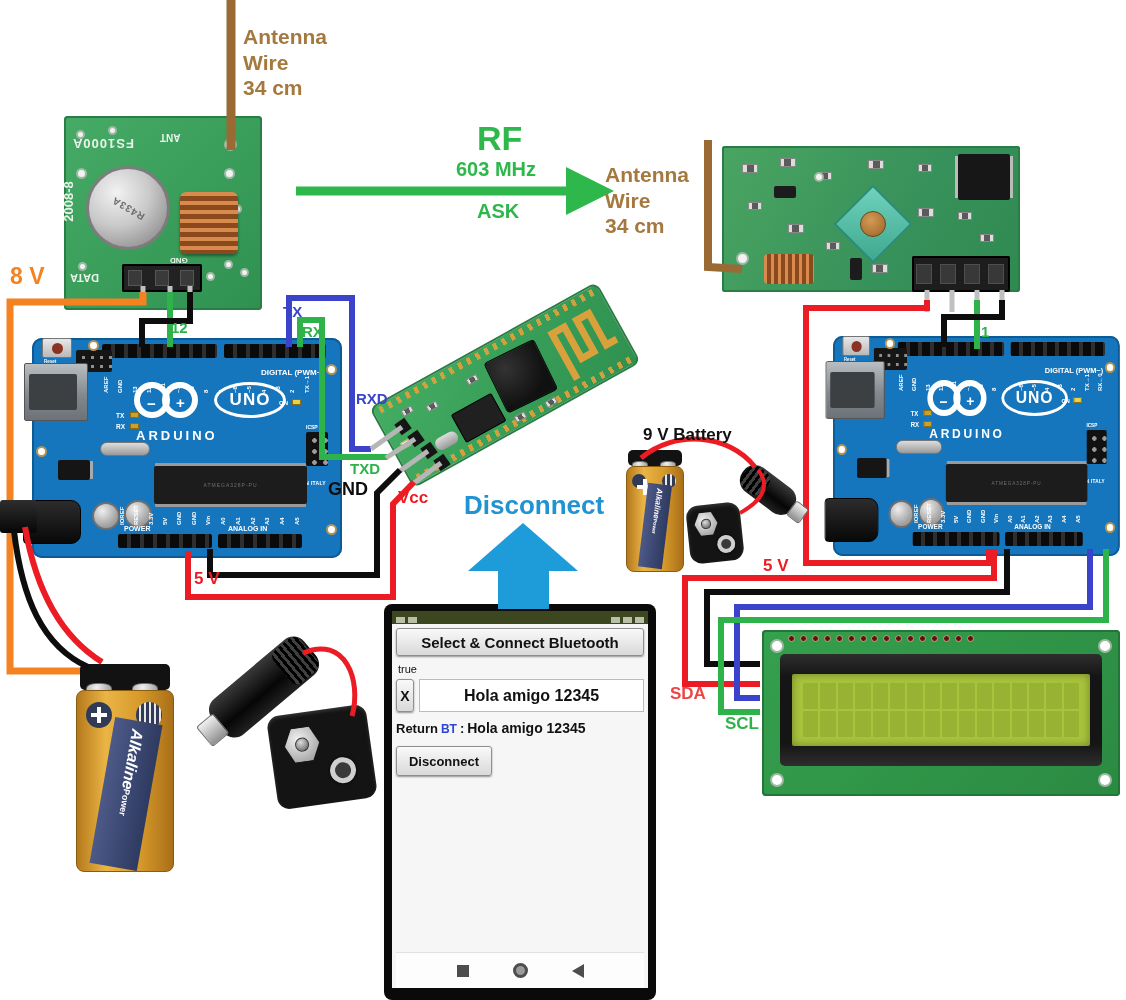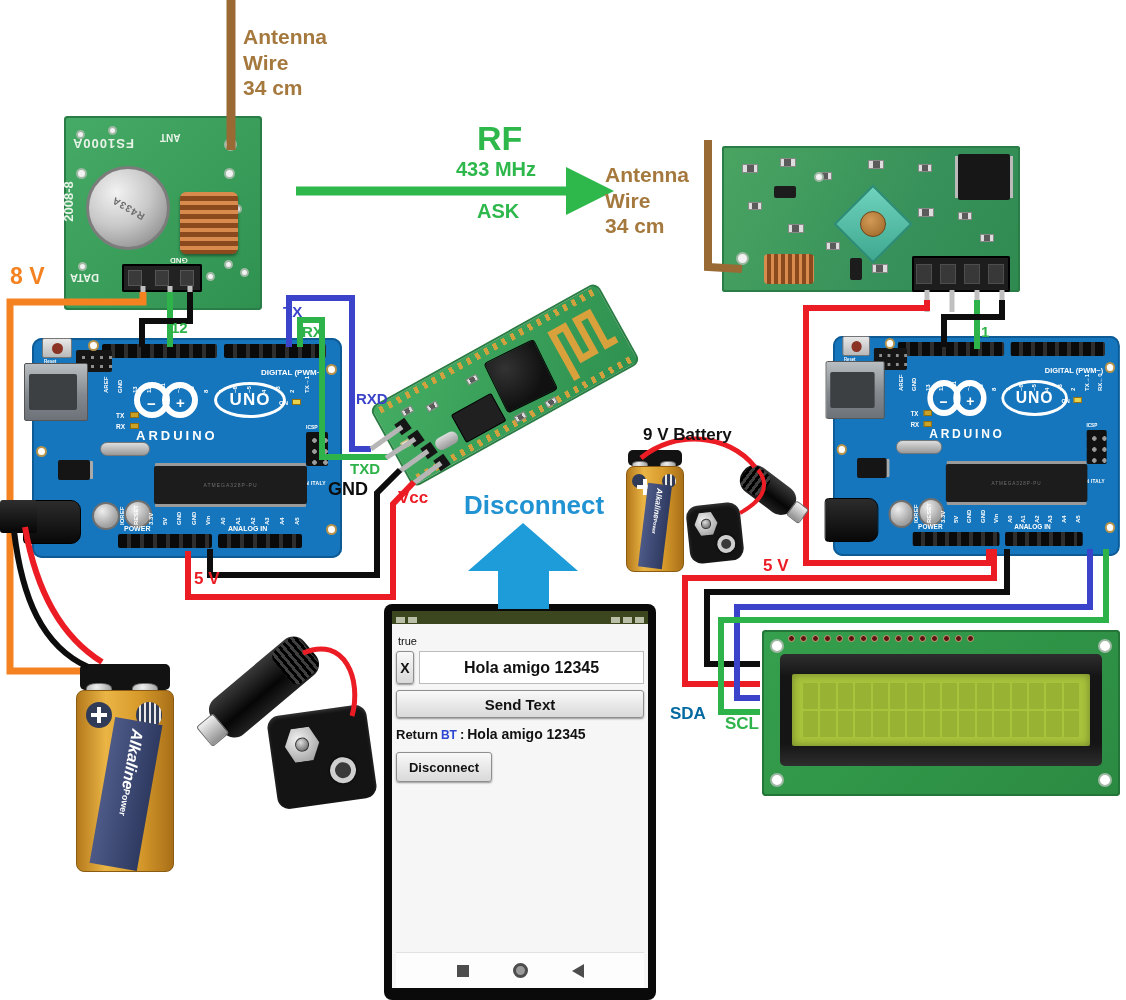--- a/index.html
+++ b/index.html
@@ -529,26 +529,26 @@
     <div class="tip" style="right:-14px;top:6px;width:16px;height:18px"></div>
   </div>
 
   <div id="phone" class="abs">
     <div id="phone-screen">
       <div id="p-status">
         <span class="lft"><i></i><i></i></span>
           <span><i></i><i></i><i></i></span>
       </div>
       <div id="p-body">
+        <div class="abtn" style="height:28px;font-size:15px">Select &amp; Connect Bluetooth</div>
         <div style="font-size:11px;color:#111;margin:7px 0 4px 2px">true</div>
         <div style="display:flex;gap:5px;align-items:stretch">
           <div class="abtn" style="width:24px;height:33px;font-size:14px">X</div>
           <input id="p-input" value="Hola amigo 12345" style="">
         </div>
-        <div class="abtn" style="height:28px;font-size:15px;margin-top:6px">Send Text</div>
         <div style="margin-top:8px;display:flex;align-items:baseline;gap:3px">
           <span style="font-weight:bold;font-size:13px;color:#111">Return</span>
           <span style="font-weight:bold;font-size:12px;color:#2b46d4">BT</span>
           <span style="font-weight:bold;font-size:13px;color:#111">:</span>
           <span style="font-weight:bold;font-size:14px;color:#111">Hola amigo 12345</span>
         </div>
         <div class="abtn" style="width:96px;height:30px;font-size:13px;margin-top:10px">Disconnect</div>
         <div id="p-nav">
           <div id="nav-square"></div>
           <div id="nav-circle"></div>
@@ -567,31 +567,31 @@
     <polygon points="523,523 578,571 549,571 549,609 498,609 498,571 468,571" fill="#1e9cd9"></polygon>
   </svg>
 
   <div class="lbl ml" style="left:243px;top:24px;font-size:21px;color:#a5793e">Antenna
 Wire
 34 cm</div>
   <div class="lbl ml" style="left:605px;top:162px;font-size:21px;color:#a5793e">Antenna
 Wire
 34 cm</div>
   <div class="lbl" style="left:477px;top:118px;font-size:34px;color:#2eb84c">RF</div>
-  <div class="lbl" style="left:456px;top:157px;font-size:20px;color:#2eb84c">433 MHz</div>
+  <div class="lbl" style="left:456px;top:157px;font-size:20px;color:#2eb84c">603 MHz</div>
   <div class="lbl" style="left:477px;top:199px;font-size:20px;color:#2eb84c">ASK</div>
   <div class="lbl" style="left:10px;top:262px;font-size:23px;color:#f58220">8 V</div>
   <div class="lbl" style="left:171px;top:319px;font-size:15px;color:#2db34a">12</div>
   <div class="lbl" style="left:981px;top:323px;font-size:15px;color:#2db34a">1</div>
   <div class="lbl" style="left:283px;top:303px;font-size:15px;color:#3a43c9">TX</div>
   <div class="lbl" style="left:302px;top:323px;font-size:15px;color:#2db34a">RX</div>
   <div class="lbl" style="left:356px;top:390px;font-size:15px;color:#3a43c9">RXD</div>
   <div class="lbl" style="left:350px;top:460px;font-size:15px;color:#2db34a">TXD</div>
   <div class="lbl" style="left:328px;top:479px;font-size:18px;color:#0d0d0d">GND</div>
   <div class="lbl" style="left:398px;top:488px;font-size:17px;color:#ec1c24">Vcc</div>
   <div class="lbl" style="left:194px;top:569px;font-size:17px;color:#ec1c24">5 V</div>
   <div class="lbl" style="left:763px;top:556px;font-size:17px;color:#ec1c24">5 V</div>
-  <div class="lbl" style="left:670px;top:704px;font-size:17px;color:#0369a1">SDA</div>
+  <div class="lbl" style="left:670px;top:684px;font-size:17px;color:#ef4444">SDA</div>
   <div class="lbl" style="left:725px;top:714px;font-size:17px;color:#2db34a">SCL</div>
   <div class="lbl" style="left:464px;top:490px;font-size:26px;color:#2193d2">Disconnect</div>
   <div class="lbl" style="left:643px;top:425px;font-size:17px;color:#111">9 V Battery</div>
 
 </div>
 
 </body></html>

